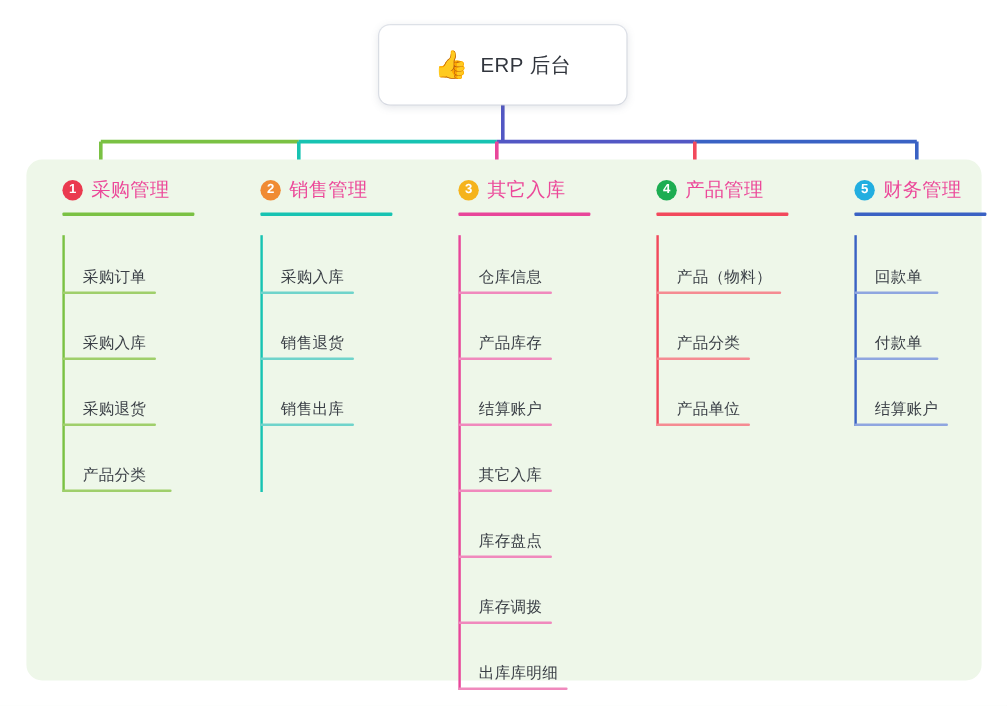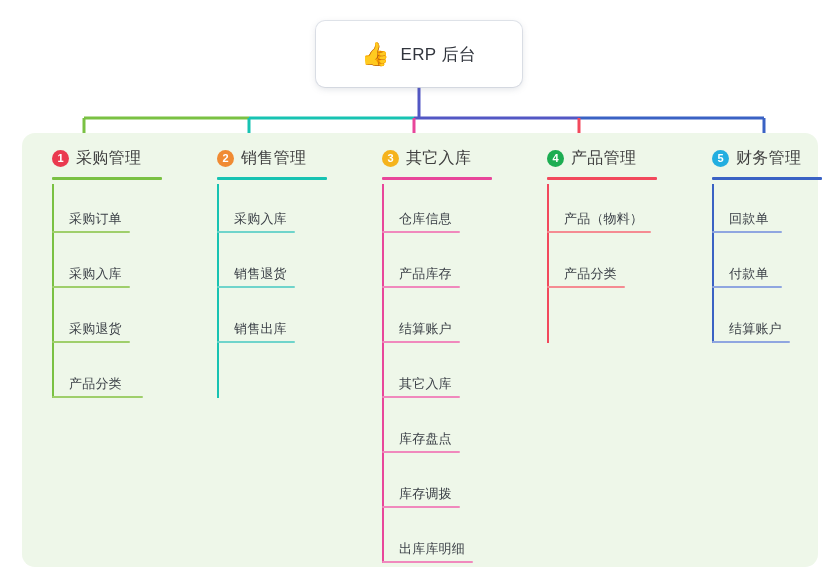--- a/index.html
+++ b/index.html
@@ -88,33 +88,33 @@
     border-radius: 50%;
     color: #ffffff;
     font-size: 11px;
     line-height: 17px;
     text-align: center;
     font-weight: 700;
     flex: 0 0 auto;
   }
   .col-title {
     font-size: 16px;
-    color: #404040;
+    color: #ec4899;
     white-space: nowrap;
     letter-spacing: 0.3px;
   }
   .head-rule {
     height: 3px;
     margin-top: 6px;
     border-radius: 1px;
   }
 
   .items {
     position: relative;
-    margin-top: 4px;
+    margin-top: 16px;
   }
   .spine {
     position: absolute;
     left: 14px;
     top: 0;
     width: 2px;
   }
   .item {
     position: relative;
     height: 55px;
@@ -258,20 +258,24 @@
         <div class="items">
           <div class="spine" style="background: rgb(242, 73, 92); height: 159px;"></div>
           <div class="item">
             <span class="item-label">产品（物料）</span>
             <div class="item-rule" style="background: rgb(245, 139, 146); width: 104px;"></div>
           </div>
           <div class="item">
             <span class="item-label">产品分类</span>
             <div class="item-rule" style="background: rgb(245, 139, 146); width: 78px;"></div>
           </div>
+          <div class="item">
+            <span class="item-label">产品单位</span>
+            <div class="item-rule" style="background: rgb(245, 139, 146); width: 78px;"></div>
+          </div>
         </div>
       </div>
       <div class="column" style="left: 698px; width: 130px;">
         <div class="col-head">
           <span class="badge" style="background: rgb(34, 174, 224);">5</span>
           <span class="col-title">财务管理</span>
         </div>
         <div class="head-rule" style="background: rgb(58, 98, 196); width: 110px; margin-left: 14px;"></div>
         <div class="items">
           <div class="spine" style="background: rgb(58, 98, 196); height: 159px;"></div>

